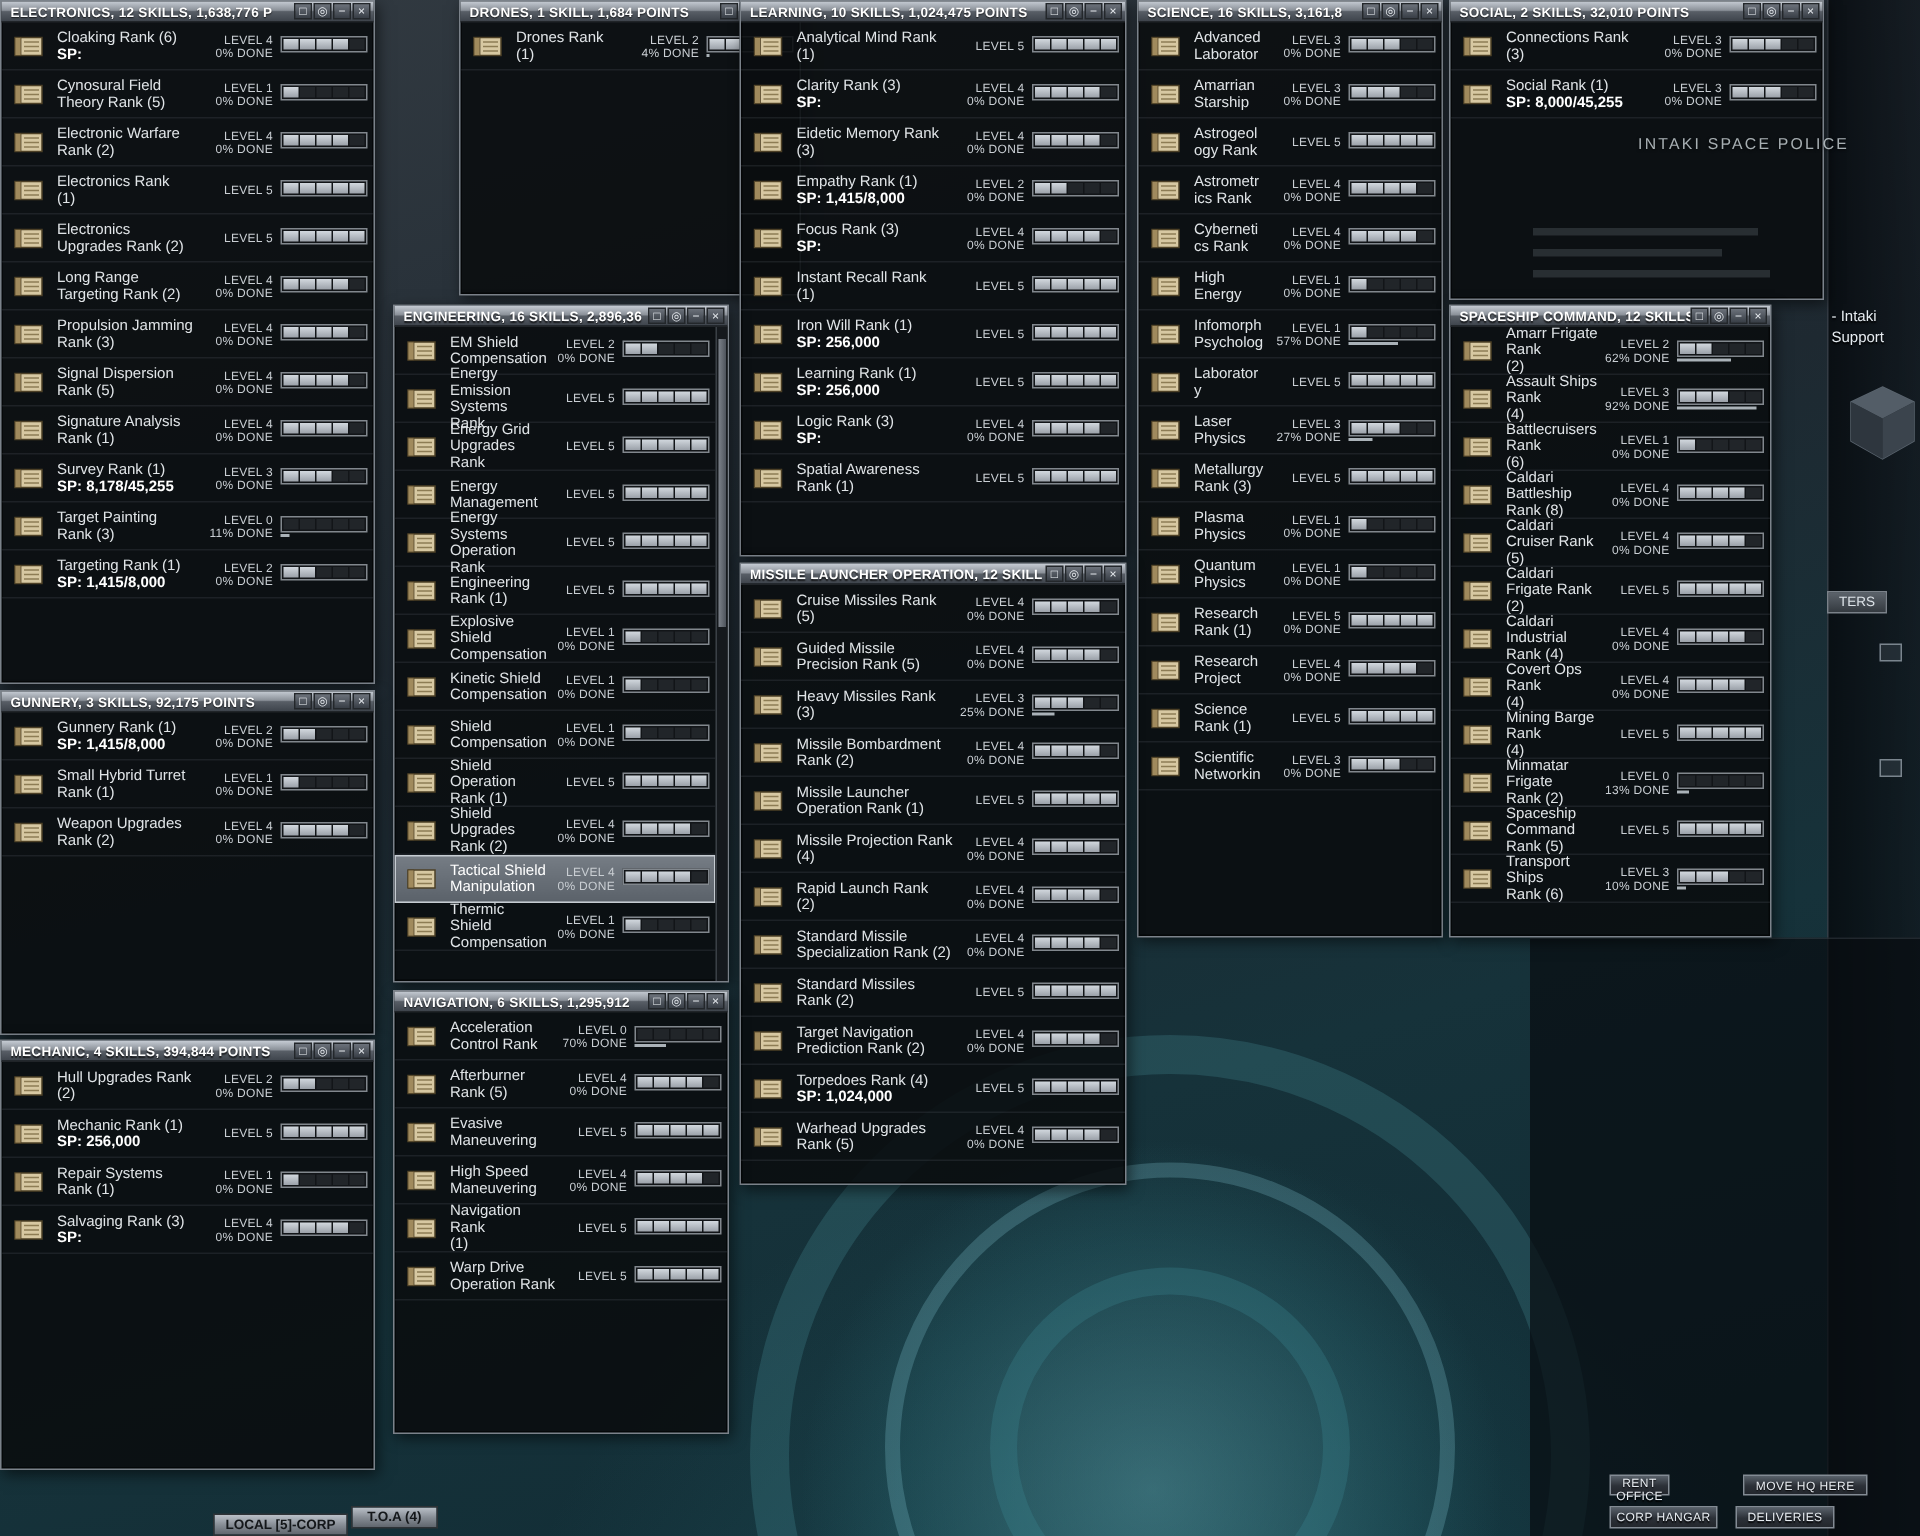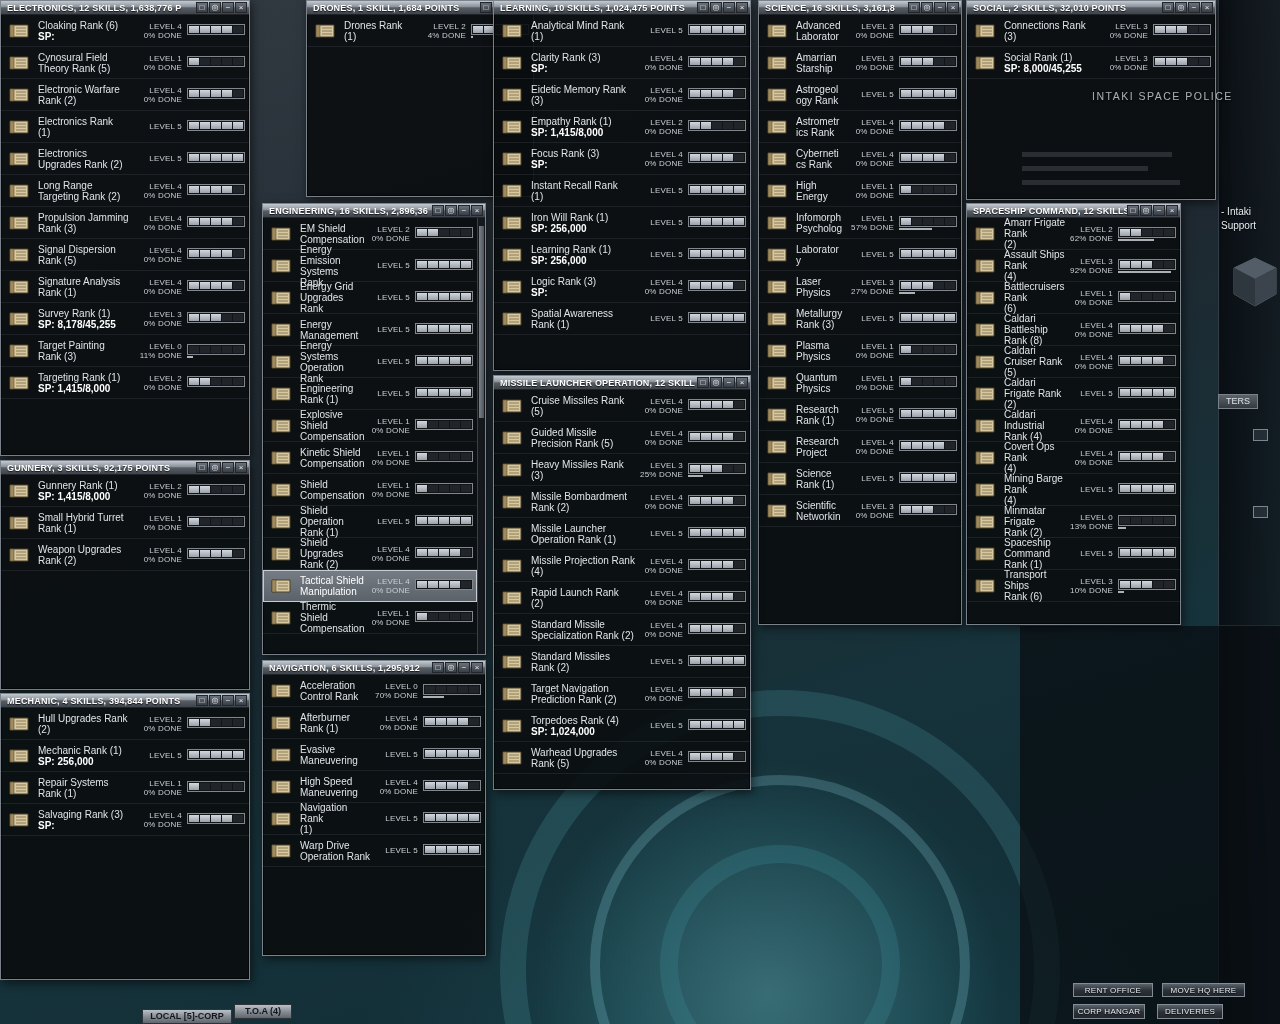--- a/index.html
+++ b/index.html
@@ -2767,21 +2767,21 @@
       <svg width="24" height="20" viewBox="0 0 24 20">
         <path d="M3 4 L21 4 L21 16 L3 16 Z" fill="#d7c8a2" stroke="#4d4026" stroke-width="1"></path>
         <path d="M3 4 L7 4 L7 16 L3 16 Z" fill="#a08a5d" stroke="#4d4026" stroke-width="0.5"></path>
         <line x1="9" y1="7" x2="19" y2="7" stroke="#8d7c54" stroke-width="1"></line>
         <line x1="9" y1="10" x2="19" y2="10" stroke="#8d7c54" stroke-width="1"></line>
         <line x1="9" y1="13" x2="19" y2="13" stroke="#8d7c54" stroke-width="1"></line>
       </svg>
     </span>
     <span class="name-cell">
       <span class="skill-name">Spaceship Command
-Rank (1)</span>
+Rank (5)</span>
 
     </span>
     <span class="lvl-cell">
       <span class="level-label">LEVEL 5</span>
       <span class="done-label"></span>
     </span>
     <span class="bar-cell">
       <span class="seg-bar">
         <i class="seg on"></i>
                 <i class="seg on"></i>
@@ -3017,21 +3017,21 @@
       <svg width="24" height="20" viewBox="0 0 24 20">
         <path d="M3 4 L21 4 L21 16 L3 16 Z" fill="#d7c8a2" stroke="#4d4026" stroke-width="1"></path>
         <path d="M3 4 L7 4 L7 16 L3 16 Z" fill="#a08a5d" stroke="#4d4026" stroke-width="0.5"></path>
         <line x1="9" y1="7" x2="19" y2="7" stroke="#8d7c54" stroke-width="1"></line>
         <line x1="9" y1="10" x2="19" y2="10" stroke="#8d7c54" stroke-width="1"></line>
         <line x1="9" y1="13" x2="19" y2="13" stroke="#8d7c54" stroke-width="1"></line>
       </svg>
     </span>
     <span class="name-cell">
       <span class="skill-name">Afterburner
-Rank (1)</span>
+Rank (5)</span>
 
     </span>
     <span class="lvl-cell">
       <span class="level-label">LEVEL 4</span>
       <span class="done-label">0% DONE</span>
     </span>
     <span class="bar-cell">
       <span class="seg-bar">
         <i class="seg on"></i>
                 <i class="seg on"></i>
@@ -3170,20 +3170,20 @@
       <span class="prog-track">
         <i class="prog" style="width: 0%;"></i>
       </span>
     </span>
   </div>
         </div>
 
   </div>
     </div>
 
-  <button class="svc-btn" style="left:1073px; top:983px; width:80px; height:14px;">RENT OFFICE</button>
+  <button class="svc-btn" style="left:1073px; top:983px; width:40px; height:14px;">RENT OFFICE</button>
   <button class="svc-btn" style="left:1162px; top:983px; width:83px; height:14px;">MOVE HQ HERE</button>
   <button class="svc-btn" style="left:1073px; top:1004px; width:72px; height:15px;">CORP HANGAR</button>
   <button class="svc-btn" style="left:1157px; top:1004px; width:66px; height:15px;">DELIVERIES</button>
 
   <div class="chat-tab" style="left:142px; top:1009px; width:90px; height:15px;">LOCAL [5]-CORP</div>
   <div class="chat-tab" style="left:234px; top:1004px; width:58px; height:15px;">T.O.A (4)</div>
 </div>
 
 </body></html>

